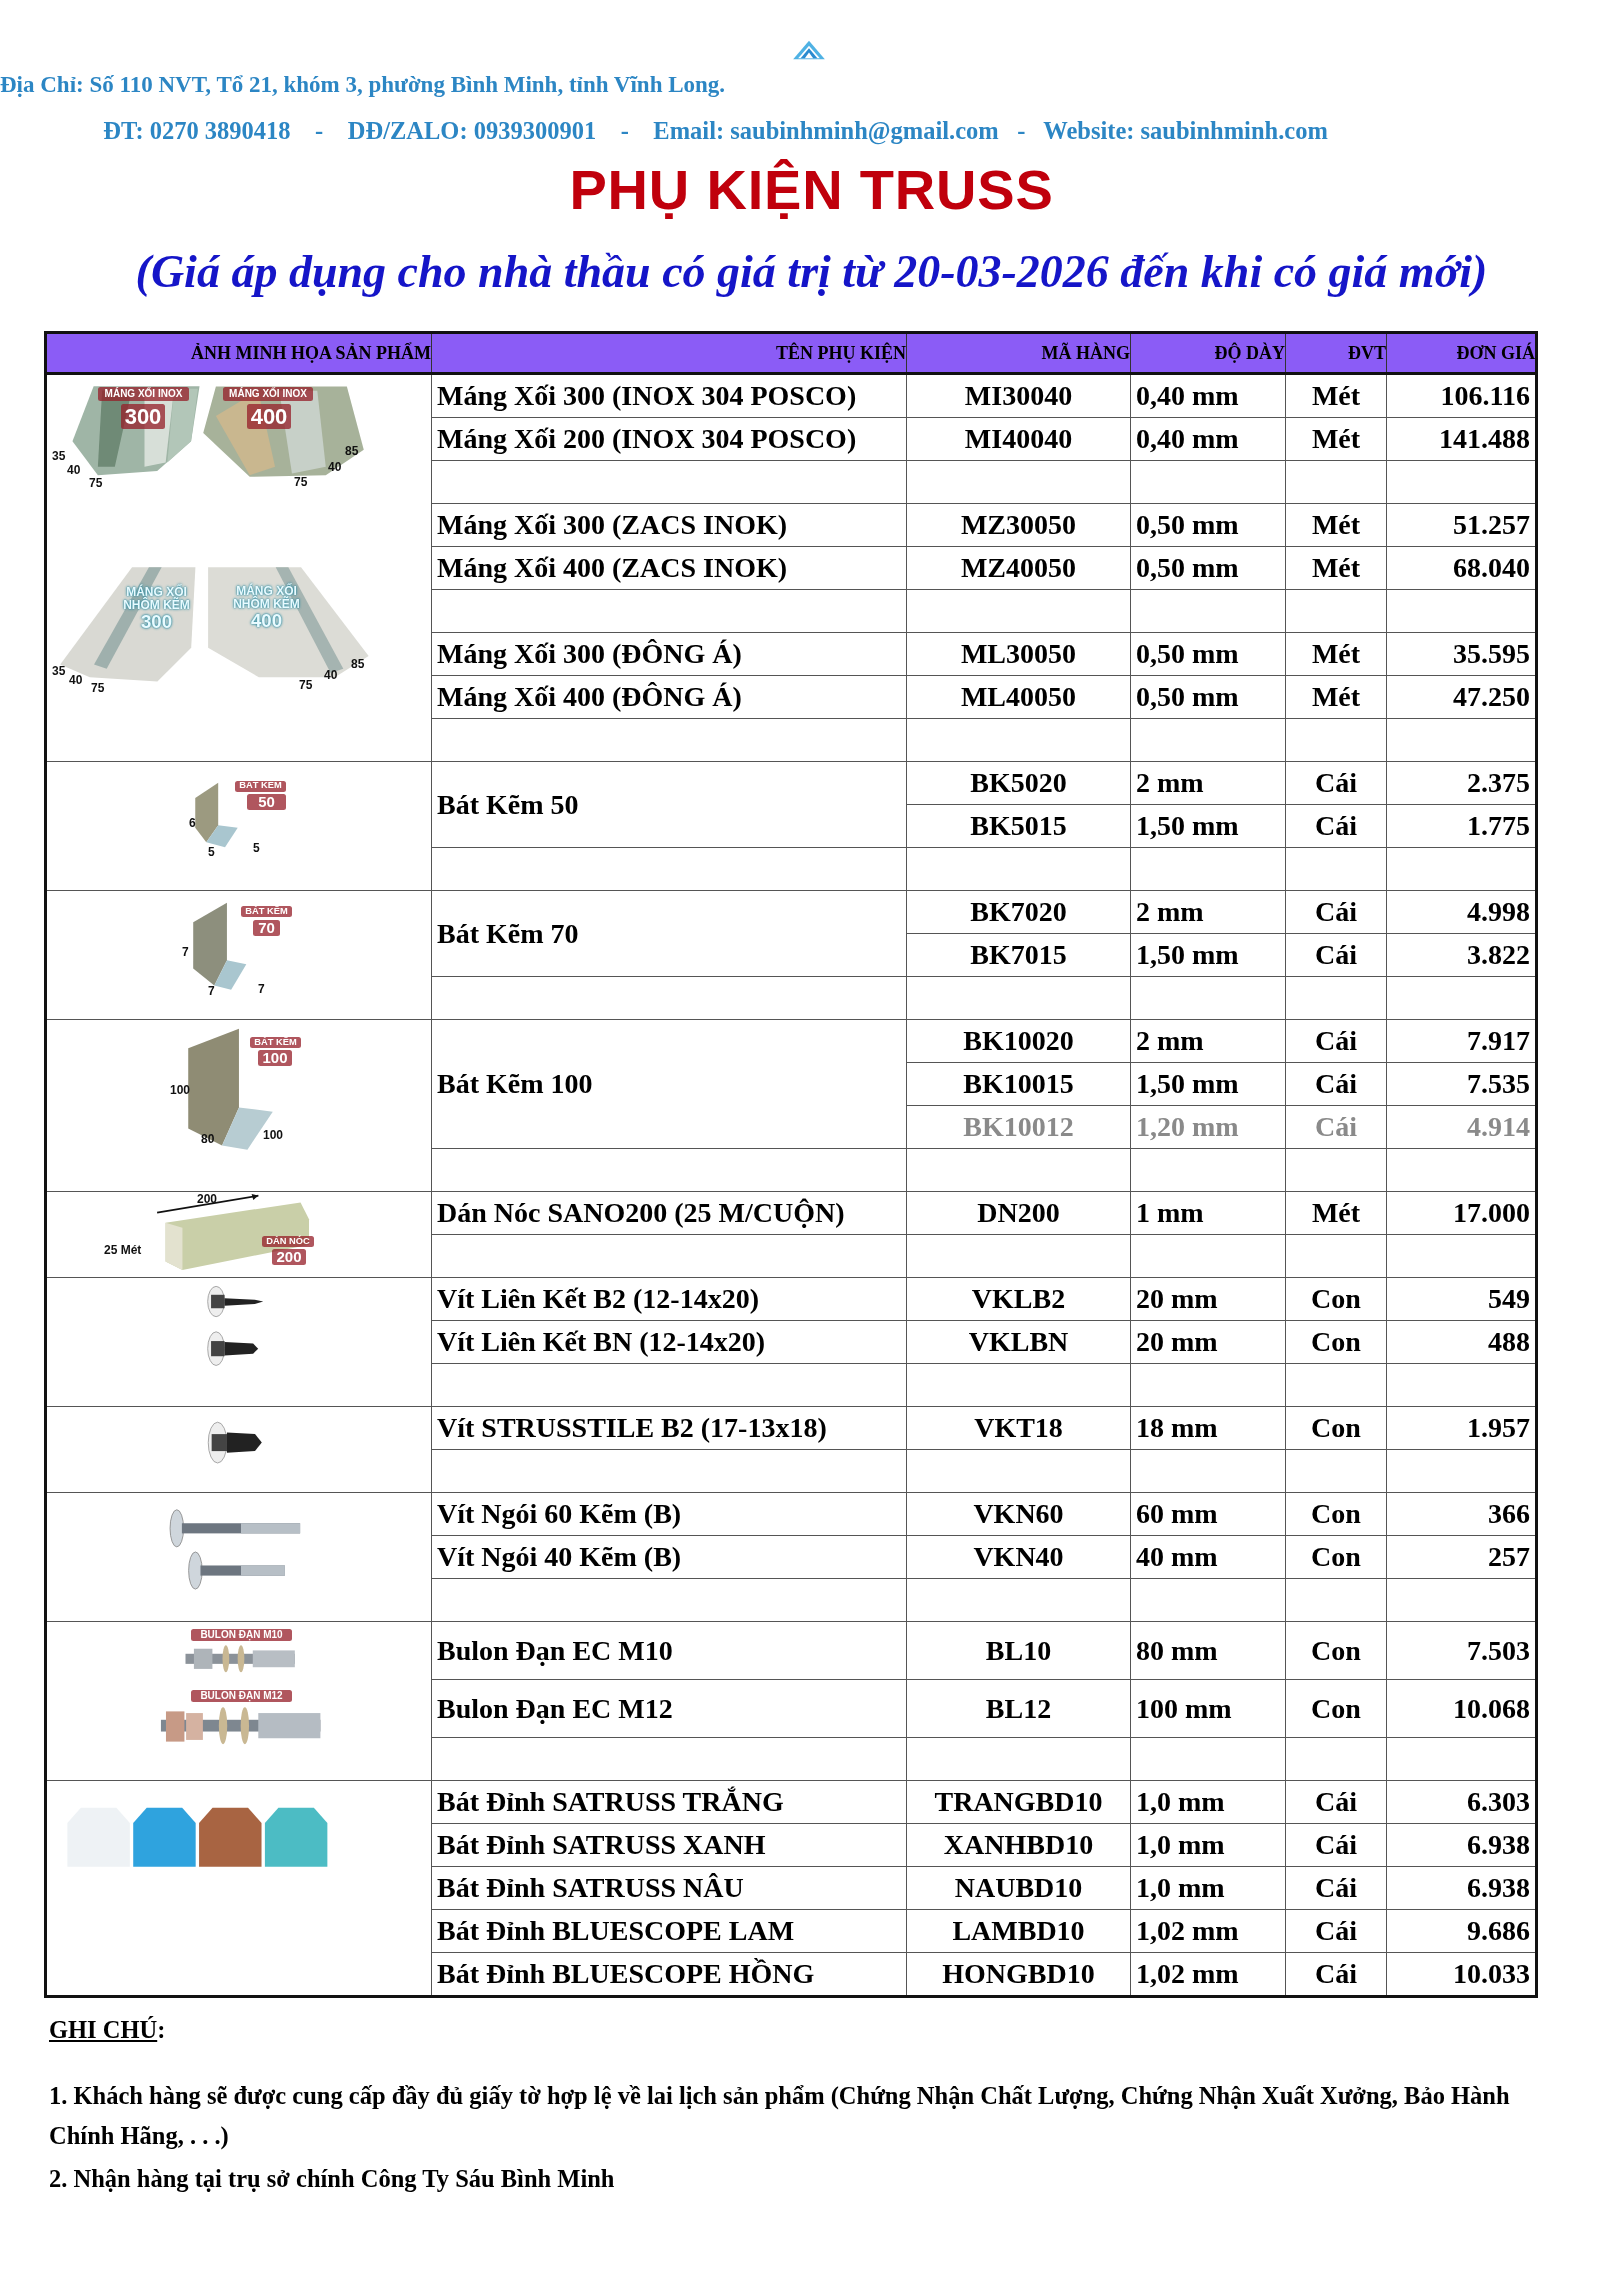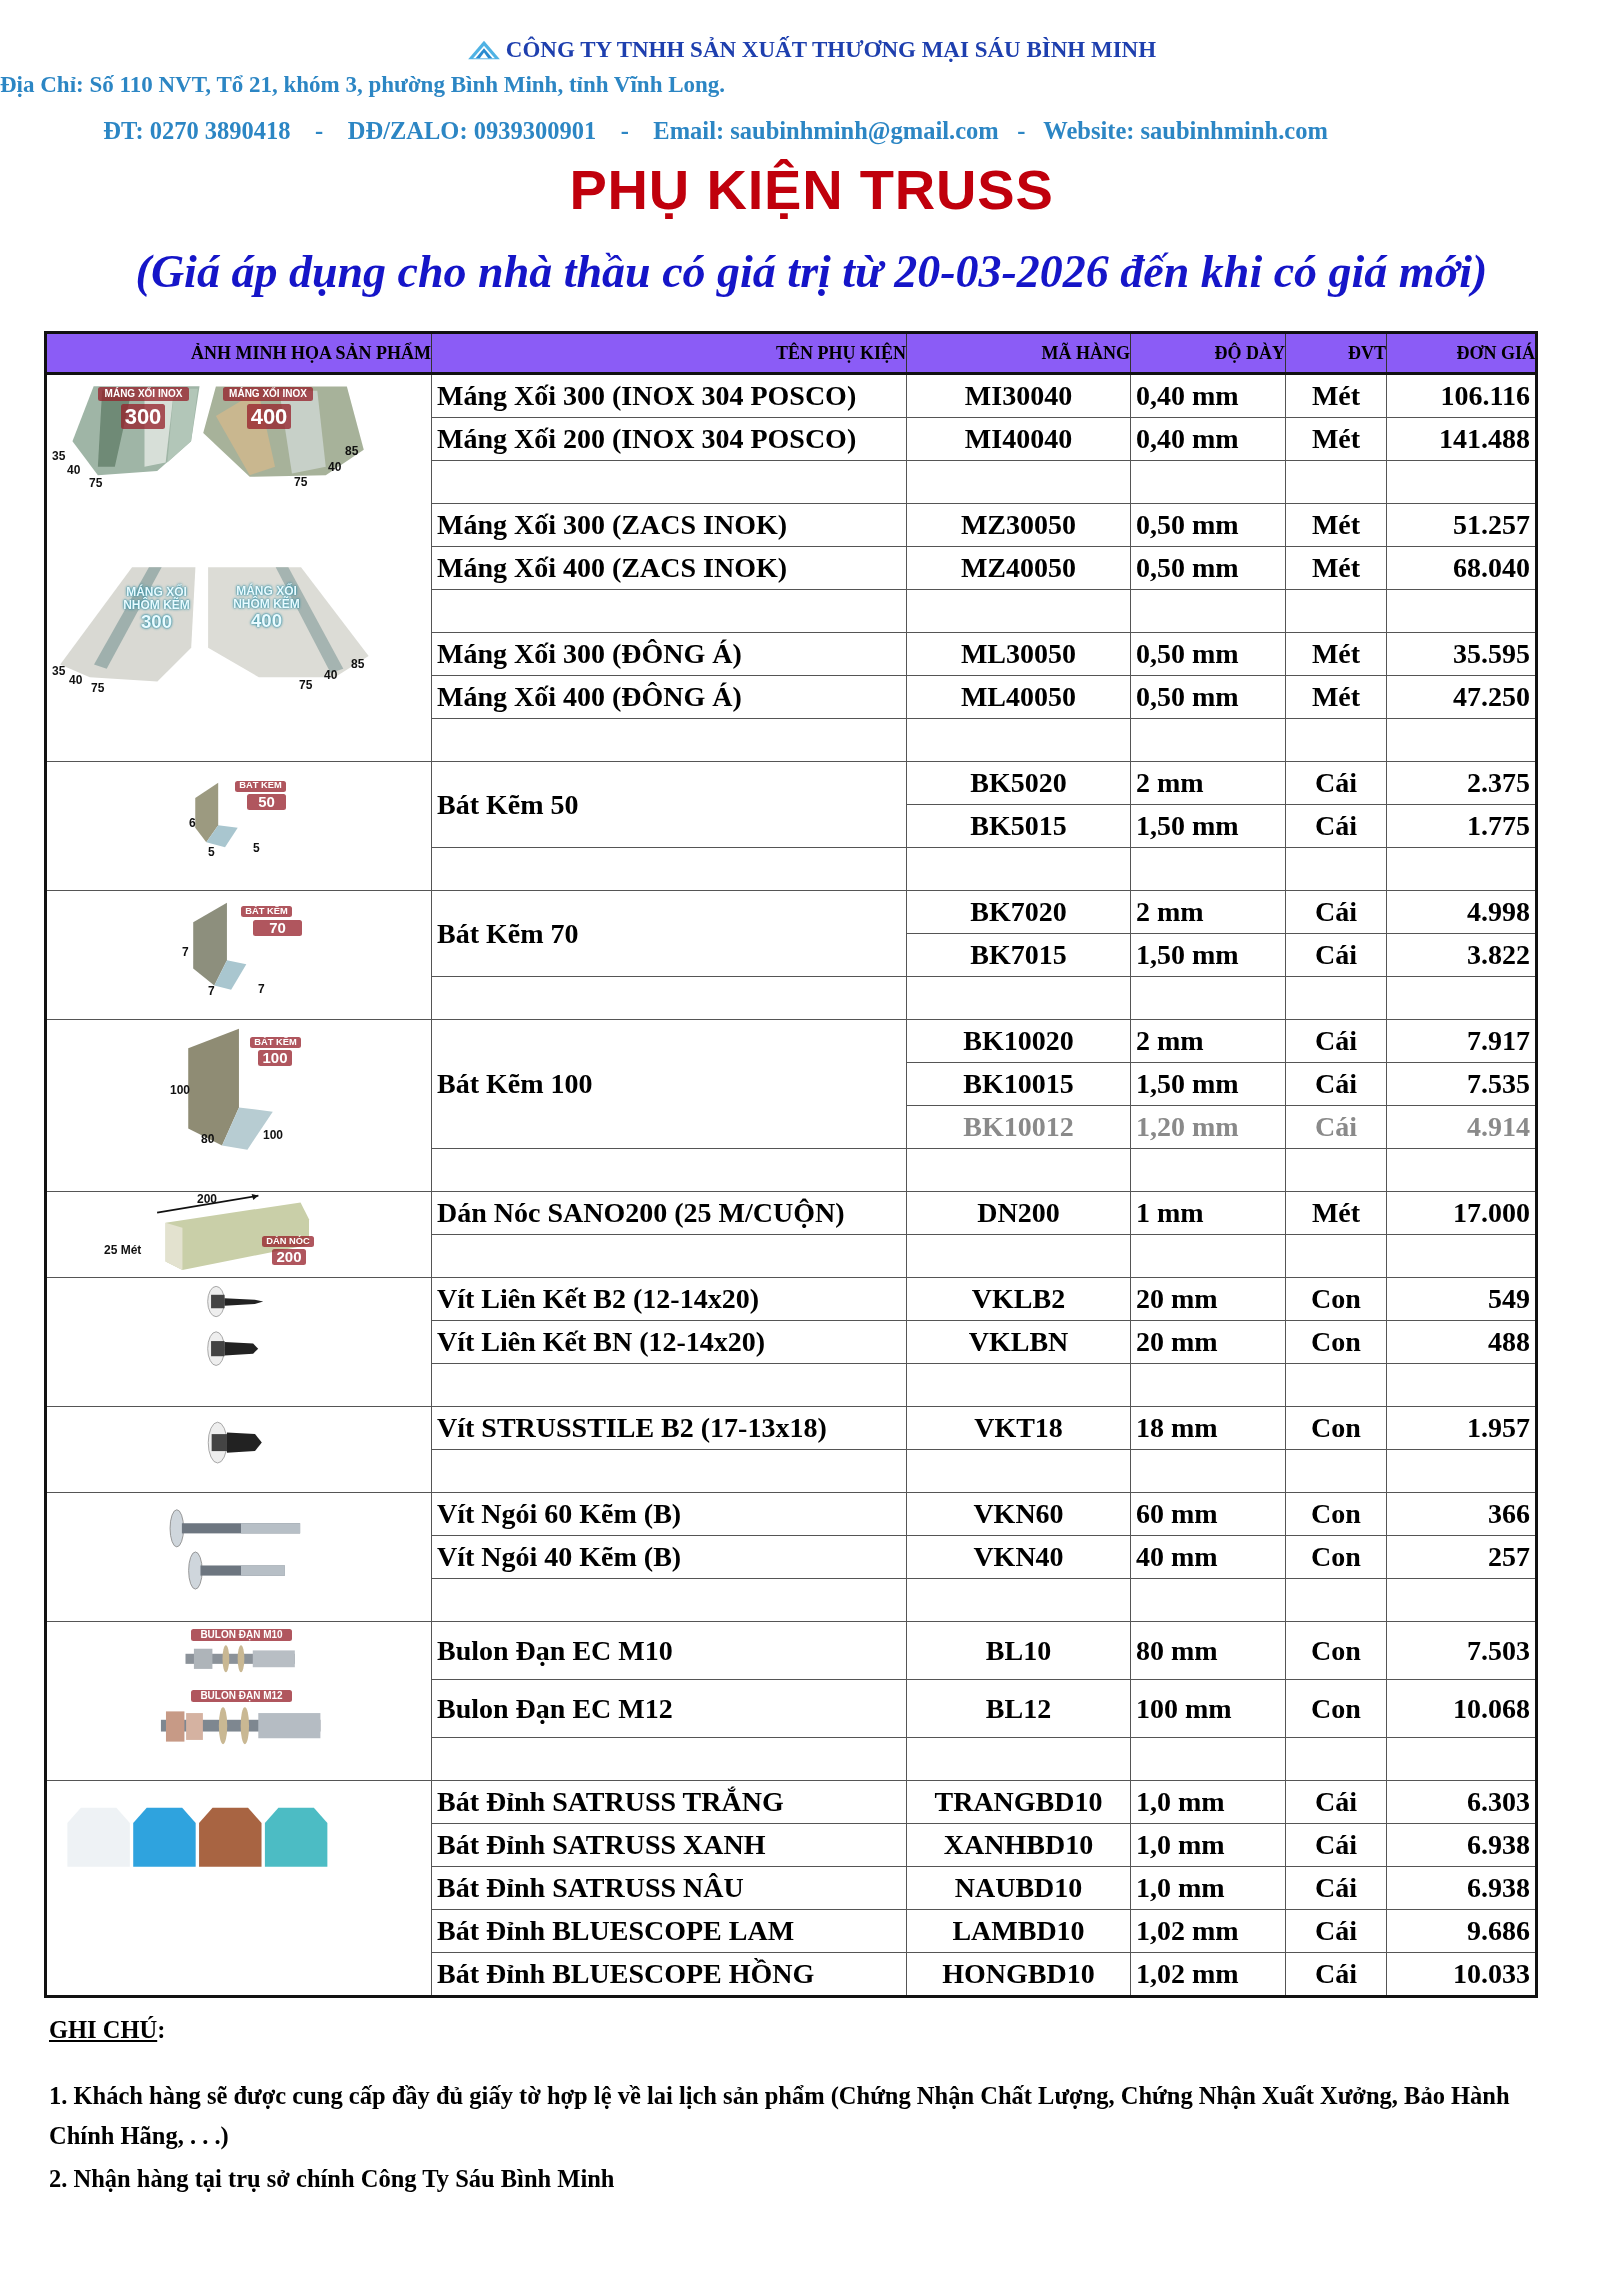--- a/index.html
+++ b/index.html
@@ -33,21 +33,21 @@
 <body>
 
 <div class="company" style="color: rgb(30, 63, 174);">
   <span class="logo">
     <svg width="34" height="20" viewBox="0 0 40 24">
       <polygon points="20,1 39,23 1,23" fill="#4fb2e4"></polygon>
       <polygon points="20,7 33,22 7,22" fill="#fff"></polygon>
       <polygon points="20,10 30,22 10,22" fill="#2a8bd0"></polygon>
       <polygon points="20,15 25,22 15,22" fill="#fff"></polygon>
     </svg>
-  </span><span>CÔNG TY TNHH SẢN XUẤT THƯƠNG MẠI SÁU BÌNH MINH</span>
+  </span>
 </div>
 <div class="address" style="color: rgb(44, 134, 196);">Địa Chỉ: Số 110 NVT, Tổ 21, khóm 3, phường Bình Minh, tỉnh Vĩnh Long.</div>
 <div class="contact" style="color: rgb(44, 134, 196);"><span>ĐT: 0270 3890418</span>    <span>-</span>    <span>DĐ/ZALO: 0939300901</span>    <span>-</span>    <span>Email: saubinhminh@gmail.com</span>   <span>-</span>   <span>Website: saubinhminh.com</span></div>
 <div class="title" style="color: rgb(192, 0, 12);">PHỤ KIỆN TRUSS</div>
 <div class="subtitle" style="color: rgb(21, 21, 200);">(Giá áp dụng cho nhà thầu có giá trị từ 20-03-2026 đến khi có giá mới)</div>
 
 <table class="price">
   <colgroup>
     <col style="width:386px">
       <col style="width:475px">
@@ -208,21 +208,21 @@
       </tr>
 
     <tr>
       <td class="img" rowspan="3">
         <div class="imgbox">
           <svg style="position:absolute;left:142px;top:10px" width="59" height="93" viewBox="0 0 70 110">
             <polygon points="5,25 45,2 45,70 30,100 5,80" fill="#8d8f7d"></polygon>
             <polygon points="30,100 45,70 68,75 50,105" fill="#a9c6cf"></polygon>
           </svg>
           <div class="tag" style="left:194px;top:15px;width:51px;font-size:9.3px;padding:0.8px 0">BÁT KẼM</div>
-          <div class="tag" style="left:206px;top:29px;width:49px;font-size:15px">70</div>
+          <div class="tag" style="left:206px;top:29px;width:27px;font-size:15px">70</div>
           <span class="dim" style="left:135px;top:54px">7</span>
           <span class="dim" style="left:161px;top:93px">7</span>
           <span class="dim" style="left:211px;top:91px">7</span>
         </div>
       </td>
       <td class="name" rowspan="2">Bát Kẽm 70</td>
       <td class="code">BK7020</td>
       <td class="thick">2 mm</td>
       <td class="unit">Cái</td>
       <td class="price-cell">4.998</td>

